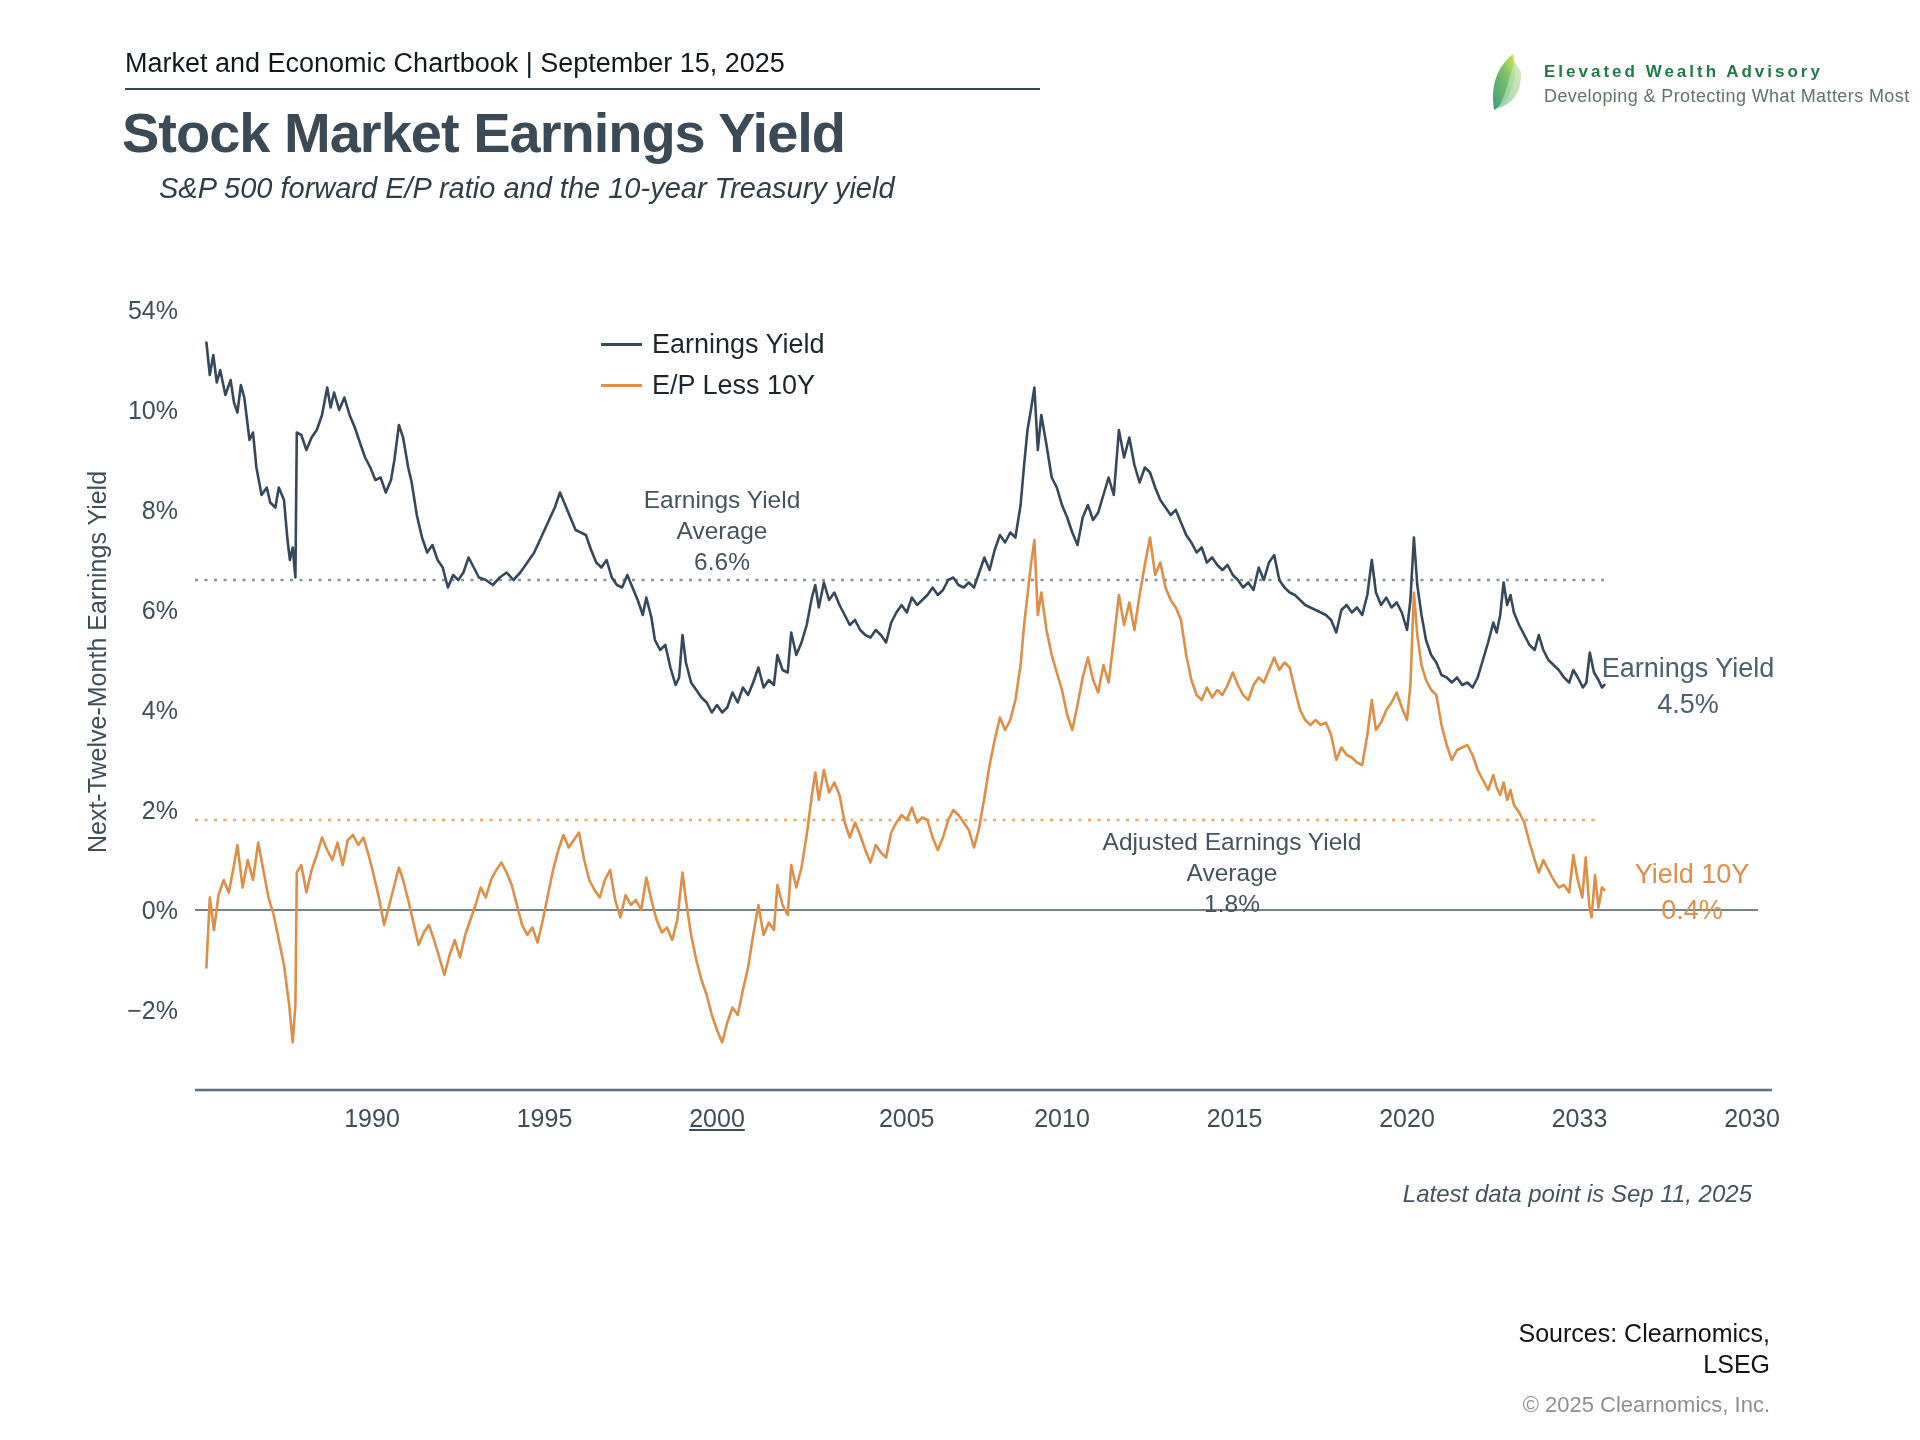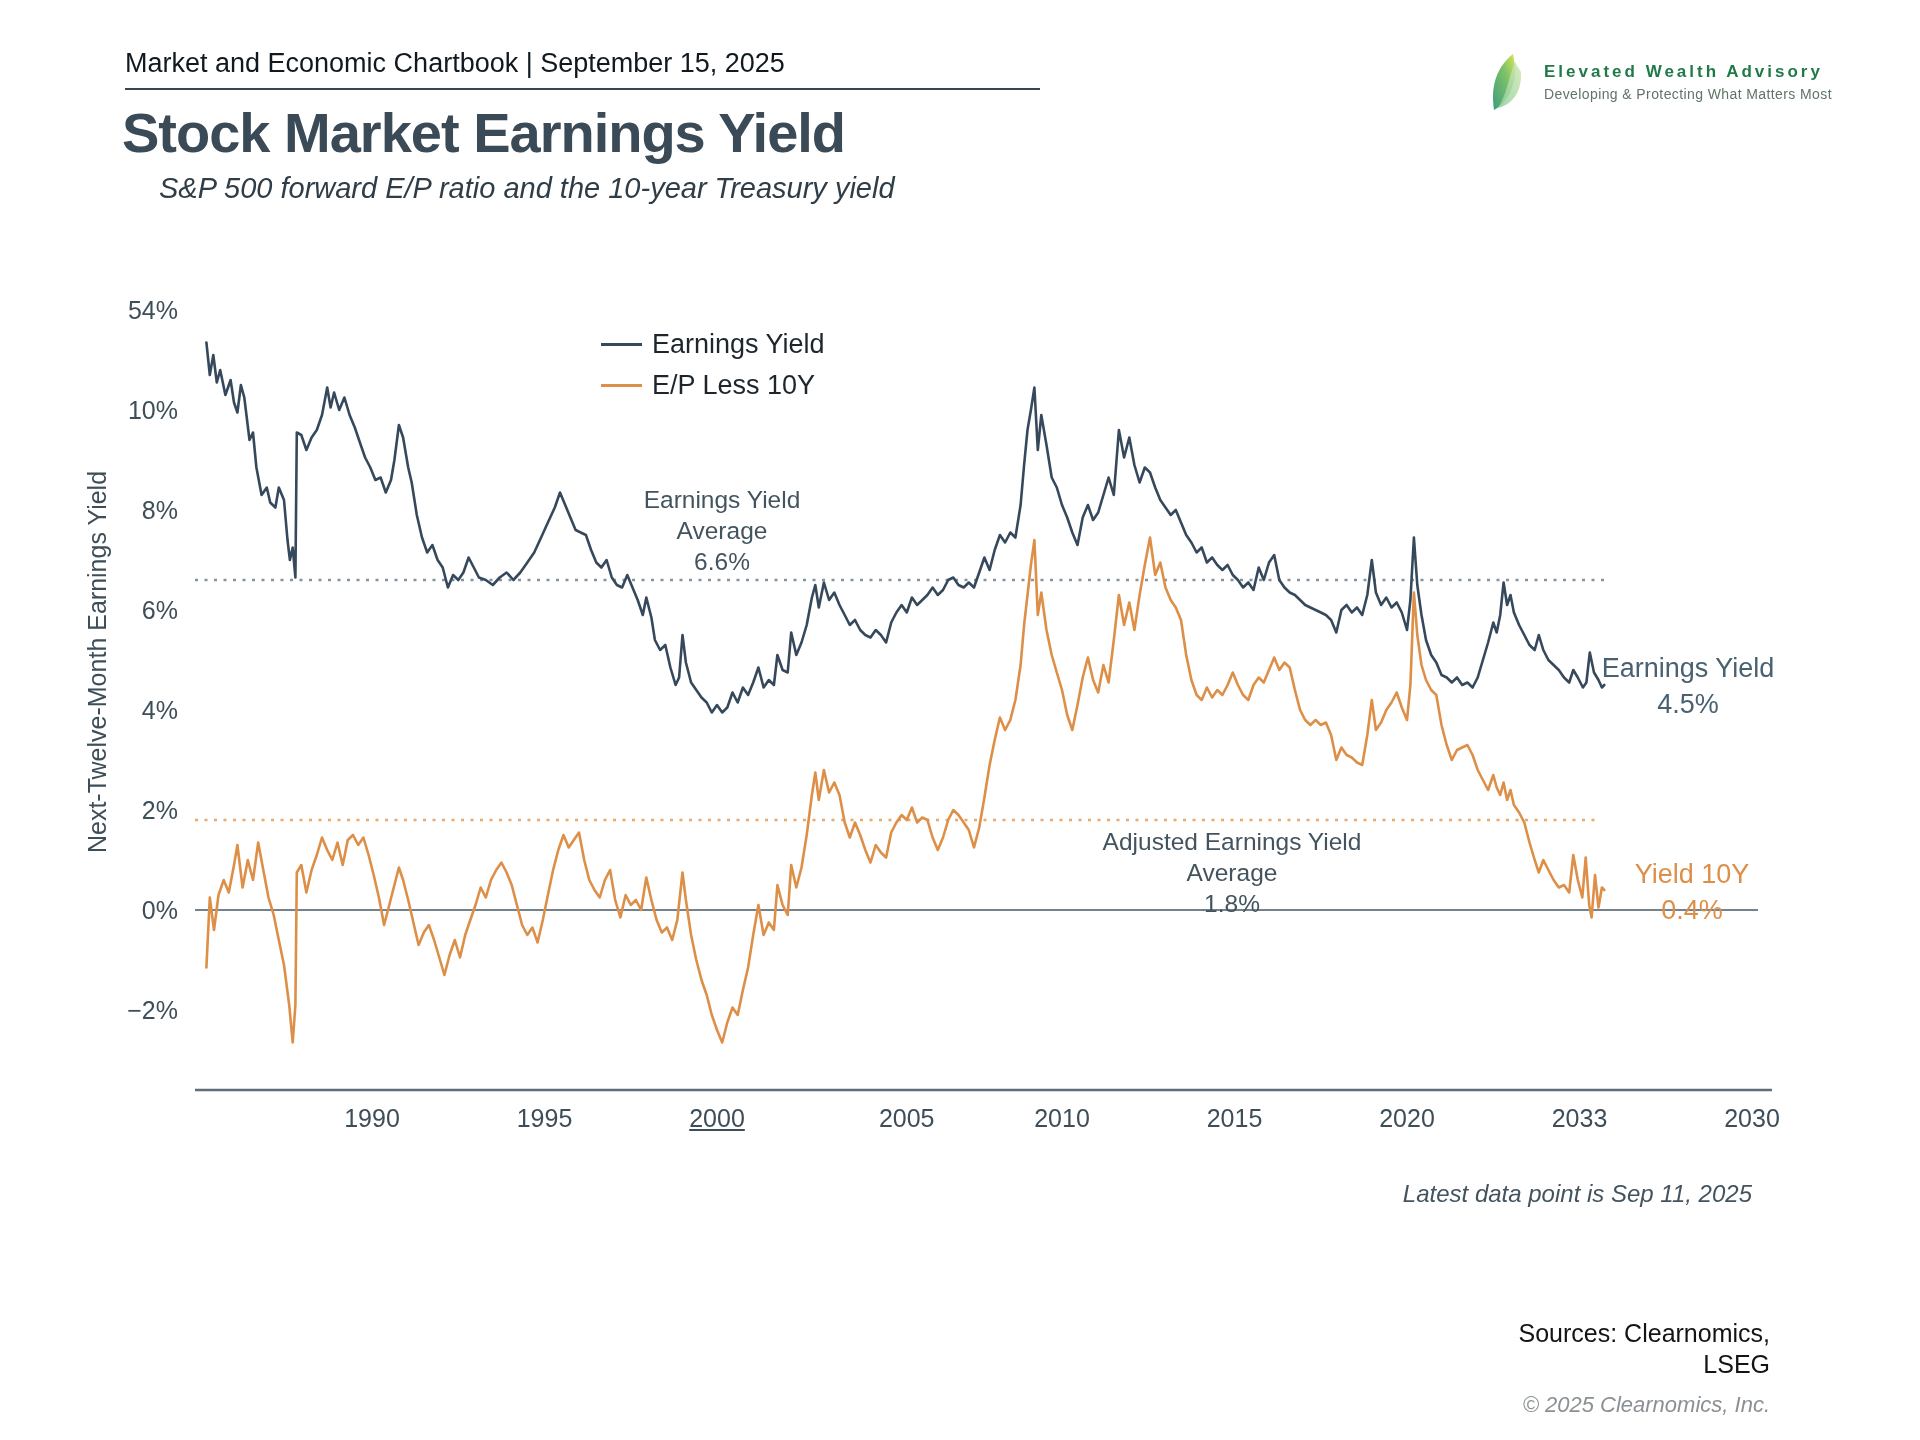--- a/index.html
+++ b/index.html
@@ -7,40 +7,40 @@
        font-family:"Liberation Sans", sans-serif;color:#3f4f5b;}
   .abs{position:absolute;}
   #chartbook-line{left:125px;top:48px;font-size:27px;color:#10191f;}
   #header-rule{left:125px;top:88px;width:915px;height:2px;background:#37464f;}
   #page-title{left:122px;top:100px;font-size:56px;font-weight:700;letter-spacing:-1px;color:#3b4a57;}
   #page-subtitle{left:125px;top:172px;font-size:29px;font-style:italic;color:#2e3d47;margin-left:34px;}
   
   #logo{left:1488px;top:50px;width:300px;height:62px;}
   #logo-icon{position:absolute;left:0;top:2px;}
   #logo-name{position:absolute;left:56px;top:12px;font-size:17px;font-weight:700;color:#207a47;letter-spacing:3px;white-space:nowrap;}
-  #logo-tagline{position:absolute;left:56px;top:36px;font-size:14px;color:#5f7566;letter-spacing:0.4px;white-space:nowrap;}
+  #logo-tagline{position:absolute;left:56px;top:36px;font-size:18px;color:#5f7566;letter-spacing:0.4px;white-space:nowrap;}
   
   .ytick{position:absolute;width:70px;text-align:right;font-size:25px;color:#3e4e59;}
   .xtick{position:absolute;width:90px;text-align:center;font-size:25px;color:#3e4e59;}
   #y-axis-title{left:97px;top:662px;transform:translate(-50%,-50%) rotate(-90deg);font-size:25px;color:#3e4e59;white-space:nowrap;}
   
   #legend{left:601px;top:324px;}
   .legend-row{display:flex;align-items:center;height:41px;}
   .legend-swatch{width:41px;height:3px;margin-right:10px;}
   .legend-label{font-size:27px;color:#1d262c;}
   
   .anno{position:absolute;text-align:center;font-size:24.5px;color:#44545f;line-height:31px;}
   #anno-ey{left:572px;top:484px;width:300px;}
   #anno-adj{left:1057px;top:826px;width:350px;}
   .end-label{position:absolute;text-align:center;font-size:27px;line-height:36px;}
   #end-label-ey{left:1588px;top:650px;width:200px;color:#4a6172;}
   #end-label-less10y{left:1592px;top:856px;width:200px;color:#dd8f47;}
   #footnote{right:168px;top:1180px;font-size:24px;font-style:italic;color:#44545f;}
   #sources{right:150px;top:1318px;text-align:right;font-size:25px;color:#141414;line-height:31px;margin-left:20px;}
-  #copyright{right:150px;top:1392px;text-align:right;font-size:22px;color:#8b9094;font-style:italic;}
+  #copyright{right:150px;top:1392px;text-align:right;font-size:22px;color:#8b9094;}
   svg{position:absolute;left:0;top:0;}
 </style>
 </head>
 <body>
 
 <div class="abs" id="chartbook-line">Market and Economic Chartbook | September 15, 2025</div>
 <div class="abs" id="header-rule"></div>
 <div class="abs" id="page-title">Stock Market Earnings Yield</div>
 <div class="abs" id="page-subtitle">S&amp;P 500 forward E/P ratio and the 10-year Treasury yield</div>
 

